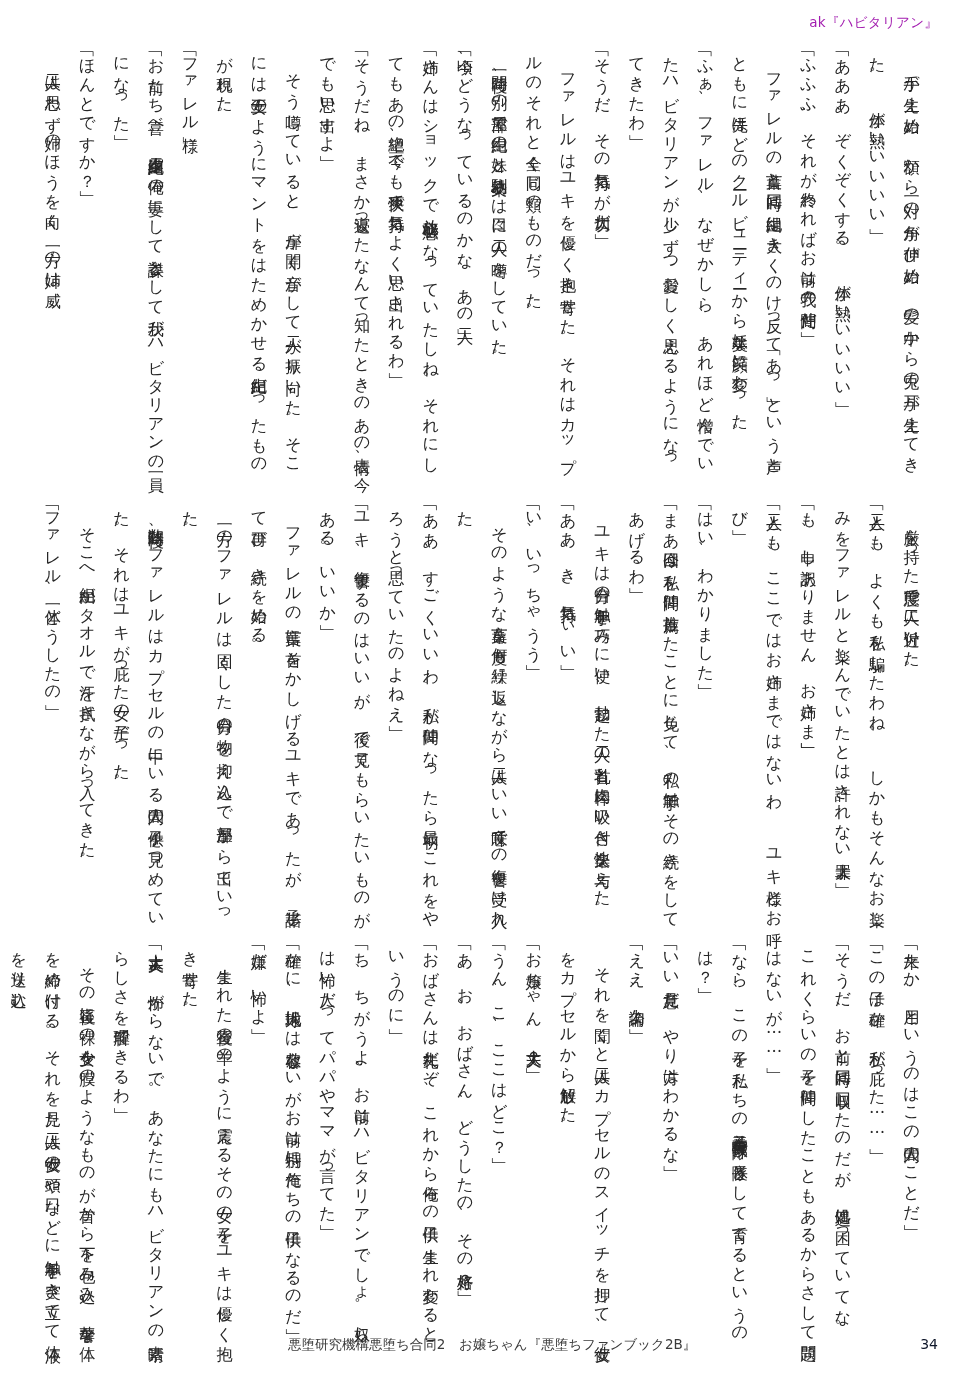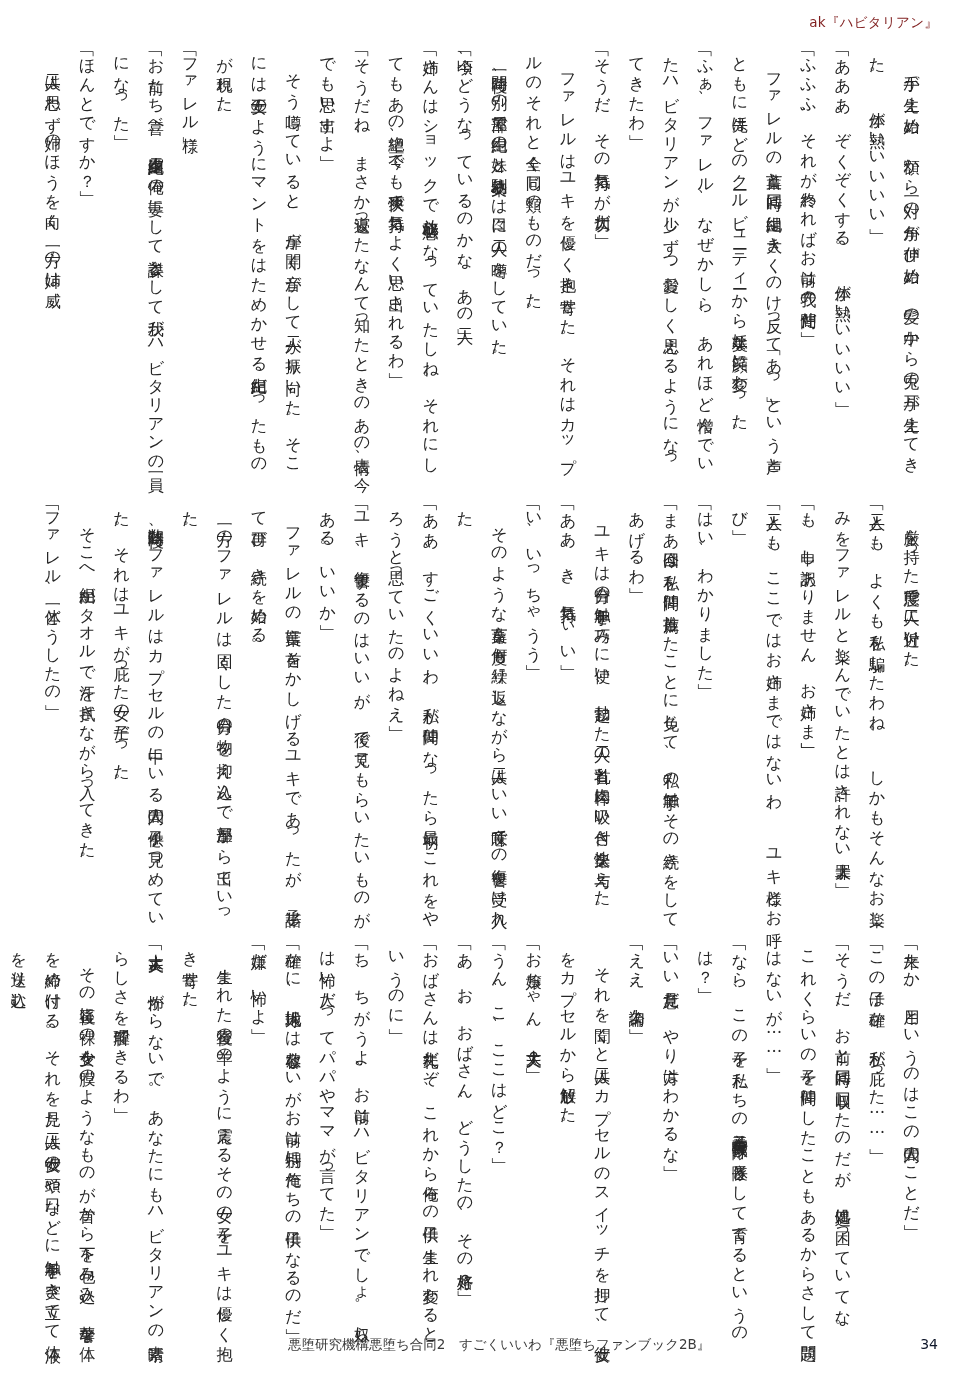--- a/index.html
+++ b/index.html
@@ -22,21 +22,21 @@
   }
 
   
   .header {
     position: absolute;
     top: 14px;
     right: 42px;
     font-size: 13.5px;
     font-family: "DejaVu Sans", "Liberation Sans", sans-serif;
     letter-spacing: 0.02em;
-    color: #7f1d1d;
+    color: #a21caf;
     white-space: nowrap;
   }
 
   
   .block {
     position: absolute;
     writing-mode: vertical-rl;
     -webkit-writing-mode: vertical-rl;
     text-orientation: upright;
     font-size: 16.2px;
@@ -160,17 +160,17 @@
       <p>「ち、ちがうよ、お前はハビタリアンでしょ。奴らは怖い人だってパパやママが言ってた」</p>
       <p>「確かに、地球人には容赦ないがお前は特別に俺たちの子供になるのだ」</p>
       <p>「嫌だ、怖いよ」</p>
       <p class="ind">生まれた直後の羊のように震えるその女の子をユキは優しく抱き寄せた。</p>
       <p>「大丈夫よ、怖がらないで。あなたにもハビタリアンの素晴らしさを理解できるわ」</p>
       <p class="ind">その直後に裸の少女を膜のようなものが首から下を包み込み、華奢な体を締め付ける。それを見た二人は彼女の頭や口などに触手を突き立てて体液を送り込む。</p>
       <p>「ふご、ごふ、うう」</p>
     </div>
 
   <div class="footer">
-    <span class="footer-title">悪堕研究機構悪堕ち合同2　すごくいいわ『悪堕ちファンブック2B』</span>
+    <span class="footer-title">悪堕研究機構悪堕ち合同2　お嬢ちゃん『悪堕ちファンブック2B』</span>
     <span class="footer-page">34</span>
   </div>
 
 </div>
 
 </body></html>

